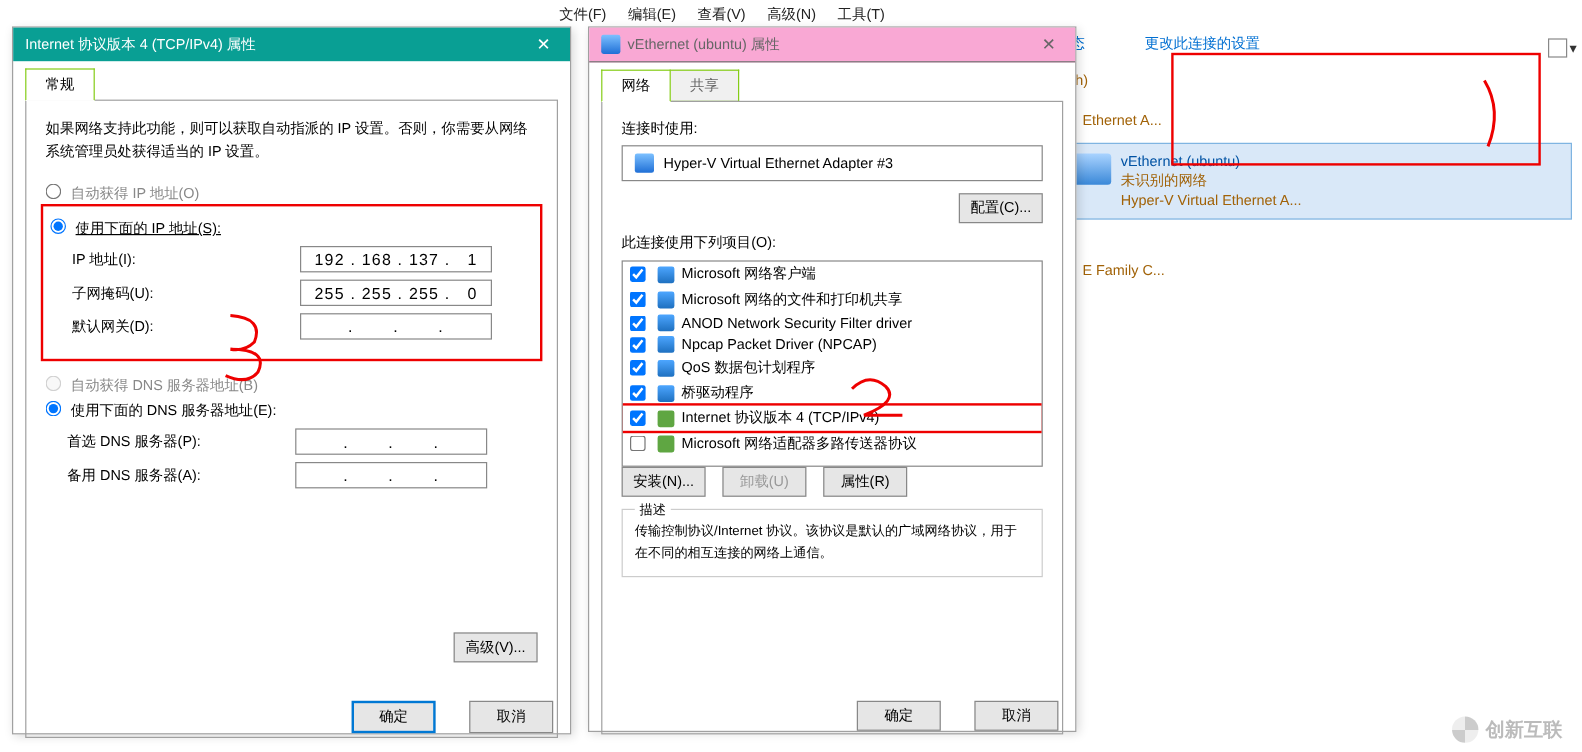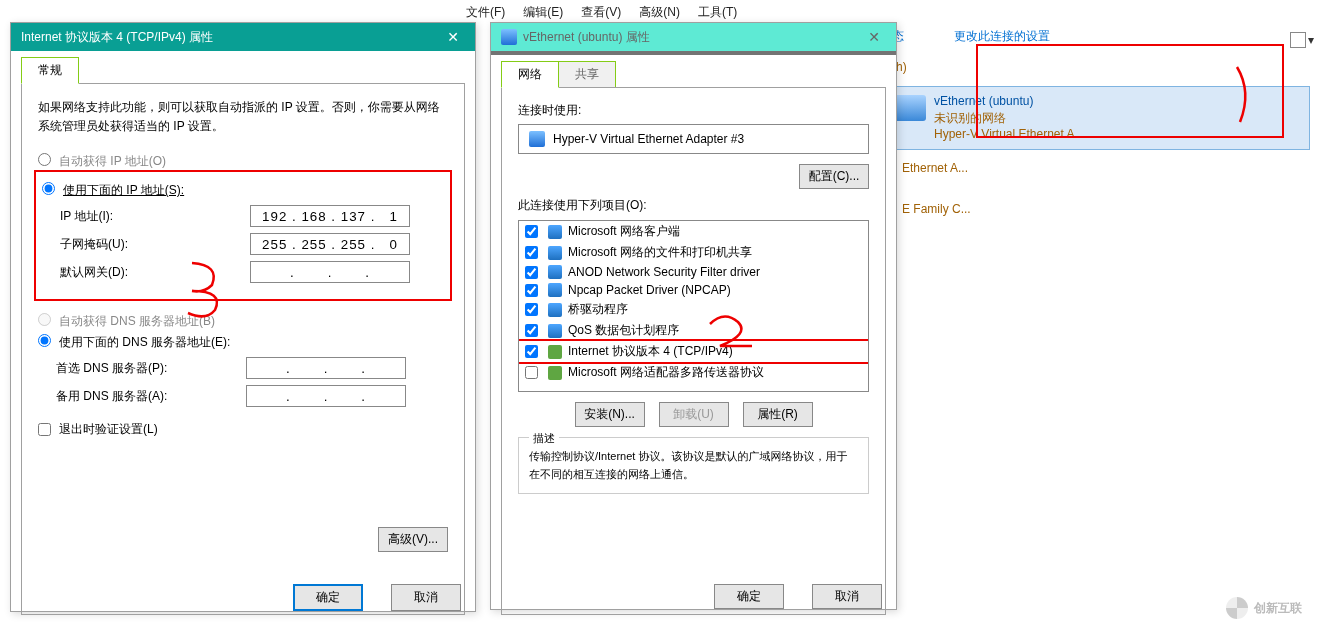--- a/index.html
+++ b/index.html
@@ -1,21 +1,21 @@
 <!DOCTYPE html>
 <html><head>
 <meta charset="utf-8">
 <style>
   html,body{margin:0;padding:0;font-family:"Microsoft YaHei","Segoe UI",sans-serif;font-size:12px;background:#fff;color:#000;width:1318px;height:627px;overflow:hidden;position:relative}
   .dialog{position:absolute;background:#fff;border:1px solid #a0a0a0;box-shadow:2px 2px 8px rgba(0,0,0,.15)}
   .dialog-left{left:10px;top:22px;width:464px;height:588px}
   .dialog-right{left:490px;top:22px;width:405px;height:586px}
   .titlebar{height:28px;display:flex;align-items:center;padding:0 0 0 10px;font-size:12px}
   .titlebar-left{background:#099f94;color:#fff}
-  .titlebar-gray{background:#5eead4;color:#666;border-bottom:4px solid #737373}
+  .titlebar-gray{background:#f9a8d4;color:#666;border-bottom:1px solid #737373}
   .titlebar .spacer{flex:1}
   .close-btn{width:44px;height:28px;display:flex;align-items:center;justify-content:center;font-size:14px;cursor:pointer}
   .titlebar-left .close-btn{color:#fff}
   .titlebar-gray .close-btn{color:#666}
   .tab-strip{display:flex;padding:6px 10px 0 10px}
   .tab{padding:4px 16px;border:1px solid #84cc16;background:#fff;cursor:pointer;position:relative}
   .tab.active{border-bottom:1px solid #fff;z-index:2}
   .tab.inactive{background:#f0f0f0;color:#666;border-left:none}
   .tab-body{margin:-1px 10px 10px 10px;border:1px solid #a0a0a0;padding:14px 16px;height:calc(100% - 110px);position:relative}
   .intro{margin-bottom:18px;line-height:1.55}
@@ -35,40 +35,40 @@
   .btn-adv{position:absolute;right:16px;bottom:62px}
   .adapter-box{border:1px solid #888;padding:6px 10px;display:flex;align-items:center;gap:8px}
   .small-icon{width:16px;height:16px;display:inline-block;background:linear-gradient(#7cc0ff,#1f6fd6);border-radius:2px}
   .btn-cfg-row{text-align:right;margin-top:10px}
   .items-box{border:1px solid #888;height:170px;overflow:hidden;position:relative;margin-top:6px}
   .items-scroll{overflow-y:scroll;height:100%}
   .chk-item{display:flex;align-items:center;gap:6px;padding:2px 6px}
   .chk-item.sel{outline:2px solid #e00}
   .proto-icon{width:14px;height:14px;display:inline-block;background:linear-gradient(#4da6ff,#1e70c0);border-radius:2px}
   .mini-icon{width:14px;height:14px;display:inline-block;background:#5fa642;border-radius:2px}
-  .triple-btn{display:flex;gap:14px;justify-content:center;margin-top:10px}
+  .triple-btn{display:flex;gap:14px;justify-content:flex-start;}
   .desc-box{border:1px solid #ccc;padding:10px;font-size:11px;line-height:1.6;margin-top:10px;position:relative}
   .desc-label{position:absolute;top:-8px;left:10px;background:#fff;padding:0 4px}
   
   .menubar{position:absolute;left:466px;top:4px;display:flex;gap:18px;color:#222}
   .menubar span{cursor:pointer}
   .right-panel{position:absolute;left:856px;top:28px;right:8px}
   .top-links{display:flex;gap:50px;color:#006fd2;font-size:12px;margin-bottom:8px}
   .network-item{display:flex;align-items:flex-start;gap:8px;padding:6px 8px;margin-bottom:4px}
   .network-item.selected{background:#d9e8f8;border:1px solid #7fb4e1}
   .net-icon{width:36px;height:26px;background:linear-gradient(#a9d3ff,#3a88d8);border-radius:3px;flex-shrink:0;margin-top:2px}
   .net-text{display:flex;flex-direction:column;line-height:1.4}
   .net-title{color:#0052a3}
   .net-sub{color:#a16207}
   .view-toggle{position:absolute;right:4px;top:32px;display:flex;align-items:center;gap:2px;color:#333}
   .v-ico{width:14px;height:14px;border:1px solid #888;display:inline-block}
   .red-annot{position:absolute;border:2px solid #e00;pointer-events:none}
   
   .scribble{position:absolute;stroke:#e00;fill:none;stroke-width:2.5}
-  .watermark{position:absolute;right:16px;bottom:8px;color:#bbb;font-weight:600;font-size:12px;display:flex;align-items:center;gap:6px}
+  .watermark{position:absolute;right:16px;bottom:8px;color:#bbb;font-weight:600;font-size:16px;display:flex;align-items:center;gap:6px}
   .watermark .logo{width:22px;height:22px;border-radius:50%;background:conic-gradient(#ccc 0 25%,#eee 0 50%,#ccc 0 75%,#eee 0)}
   .underline{text-decoration:underline}
 </style>
 </head>
 <body>
 
 <div class="menubar">
   <span>文件(F)</span>
   <span>编辑(E)</span>
   <span>查看(V)</span>
@@ -79,35 +79,35 @@
 <div class="right-panel">
   <div class="top-links">
     <span>接的状态</span>
     <span>更改此连接的设置</span>
   </div>
   <div class="network-item" style="padding-left:2px">
     <div class="net-text">
         <span class="net-sub">lt Switch)</span>
       </div>
   </div>
+  <div class="network-item" style="padding-left:46px">
+    <div class="net-text">
+        <span class="net-sub">Ethernet A...</span>
+      </div>
+  </div>
   <div class="network-item selected">
     <input type="checkbox" checked="" style="margin-top: 6px;">
     <span class="net-icon"></span>
     <div class="net-text">
       <span class="net-title">vEthernet (ubuntu)</span>
       <span class="net-sub">未识别的网络</span>
       <span class="net-sub">Hyper-V Virtual Ethernet A...</span>
     </div>
   </div>
-  <div class="network-item" style="padding-left:46px">
-    <div class="net-text">
-        <span class="net-sub">Ethernet A...</span>
-      </div>
-  </div>
-  <div class="network-item" style="padding-left:46px;margin-top:12px">
+  <div class="network-item" style="padding-left:46px;margin-top:28px">
     <div class="net-text">
         <span class="net-sub">E Family C...</span>
       </div>
   </div>
 </div>
 <div class="view-toggle"><span class="v-ico"></span>▾</div>
 
 <div class="red-annot" style="left:976px;top:44px;width:304px;height:90px"></div>
 <svg class="scribble" style="left:1232px;top:62px" width="30" height="70">
     <path d="M5 5 Q20 30 8 60"></path>
@@ -163,24 +163,20 @@
       <div class="field-row">
           <span class="lbl">首选 DNS 服务器(P):</span>
           <input class="ip-input" value=".       .       ." style="">
         </div>
       <div class="field-row">
           <span class="lbl">备用 DNS 服务器(A):</span>
           <input class="ip-input" value=".       .       ." style="">
         </div>
     </div>
 
-    <div class="chk-row">
-        <input type="checkbox" style="">
-        <span>退出时验证设置(L)</span>
-      </div>
 
     <button class="btn btn-adv">高级(V)...</button>
   </div>
   <div class="btn-row-bottom">
     <button class="btn primary">确定</button>
     <button class="btn">取消</button>
   </div>
 </div>
 
 <svg class="scribble" style="left:180px;top:255px" width="52" height="70">
@@ -225,26 +221,26 @@
             <span>ANOD Network Security Filter driver</span>
           </div>
           <div class="chk-item">
             <input type="checkbox" checked="" style="">
             <span class="proto-icon"></span>
             <span>Npcap Packet Driver (NPCAP)</span>
           </div>
           <div class="chk-item">
             <input type="checkbox" checked="" style="">
             <span class="proto-icon"></span>
+            <span>QoS 数据包计划程序</span>
+          </div>
+          <div class="chk-item">
+            <input type="checkbox" checked="" style="">
+            <span class="proto-icon"></span>
             <span>桥驱动程序</span>
-          </div>
-          <div class="chk-item">
-            <input type="checkbox" checked="" style="">
-            <span class="proto-icon"></span>
-            <span>QoS 数据包计划程序</span>
           </div>
           <div class="chk-item sel">
             <input type="checkbox" checked="" style="">
             <span class="mini-icon"></span>
             <span>Internet 协议版本 4 (TCP/IPv4)</span>
           </div>
           <div class="chk-item">
             <input type="checkbox" style="">
             <span class="mini-icon"></span>
             <span>Microsoft 网络适配器多路传送器协议</span>

